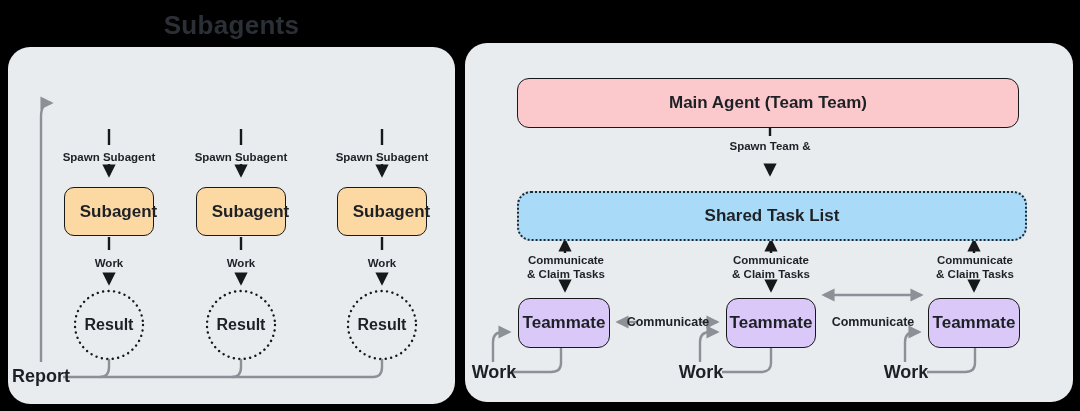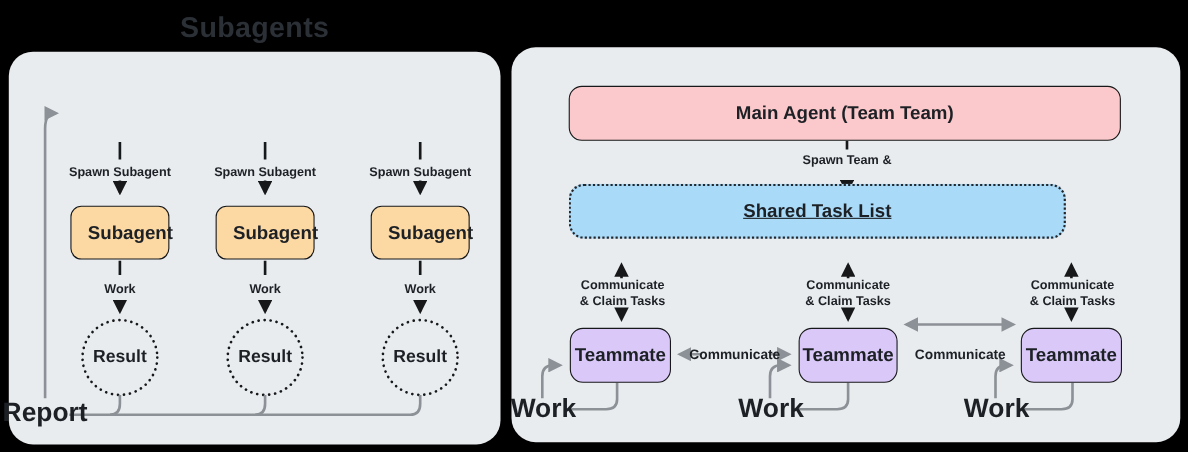--- a/index.html
+++ b/index.html
@@ -16,21 +16,21 @@
   .node{position:absolute;border:1.6px solid var(--ink);display:flex;align-items:center;
     justify-content:center;color:var(--text);font-weight:600;font-size:17px;}
   .pink{background:var(--pink);border-radius:12px;}
   .orange{background:var(--orange);border-radius:10px;padding-left:19px;}
   .purple{background:var(--purple);border-radius:12px;}
   .task{background:var(--blue);border:2px dotted #23262b;border-radius:14px;}
   .lbl{position:absolute;transform:translate(-50%,-50%);color:var(--text);font-weight:600;
     white-space:nowrap;text-align:right;}
   .sm{font-size:11.5px;}
   .md{font-size:12.5px;}
-  .lg{font-size:24px;}
+  .lg{font-size:18px;}
   .result-lbl{font-size:16px;}
   svg.overlay{position:absolute;left:0;top:0;pointer-events:none;}
   .k{stroke:var(--ink);stroke-width:2.4;fill:none;}
   .g{stroke:var(--gray);stroke-width:2.4;fill:none;}
   .dot{stroke:var(--ink);stroke-width:2.4;fill:none;stroke-dasharray:0.1 5.4;stroke-linecap:round;}
   .mk-b{fill:var(--ink);}
   .mk-g{fill:var(--gray);}
 </style>
 </head>
 <body>
@@ -135,21 +135,21 @@
       <path class="g" d="M510 305 V320 Q510 329 500 329 H462"></path>
     </svg>
 
     <div class="node pink" style="left:52px;top:35px;width:502px;height:50px;">
       <span>Main Agent (Team Team)</span>
     </div>
 
     <div class="lbl sm" style="left:305px;top:103px;">Spawn Team &amp;</div>
     <div class="lbl sm" style="left:305px;top:117px;margin-top:44px;">Assign Tasks</div>
 
-    <div class="node task" style="left:52px;top:124px;width:452px;height:50px;text-decoration:underline;">
+    <div class="node task" style="left:52px;top:148px;width:510px;height:50px;">
       <span>Shared Task List</span>
     </div>
 
     <div class="lbl sm" style="left:101px;top:217px;">Communicate</div>
     <div class="lbl sm" style="left:101px;top:231px;">&amp; Claim Tasks</div>
     <div class="lbl sm" style="left:306px;top:217px;">Communicate</div>
     <div class="lbl sm" style="left:306px;top:231px;">&amp; Claim Tasks</div>
     <div class="lbl sm" style="left:510px;top:217px;">Communicate</div>
     <div class="lbl sm" style="left:510px;top:231px;">&amp; Claim Tasks</div>
 

